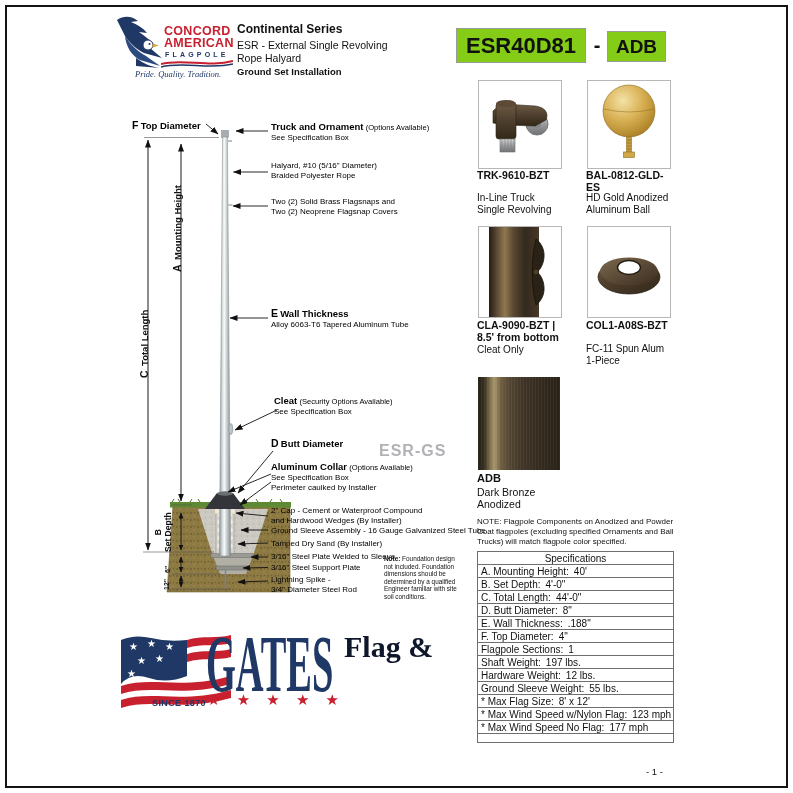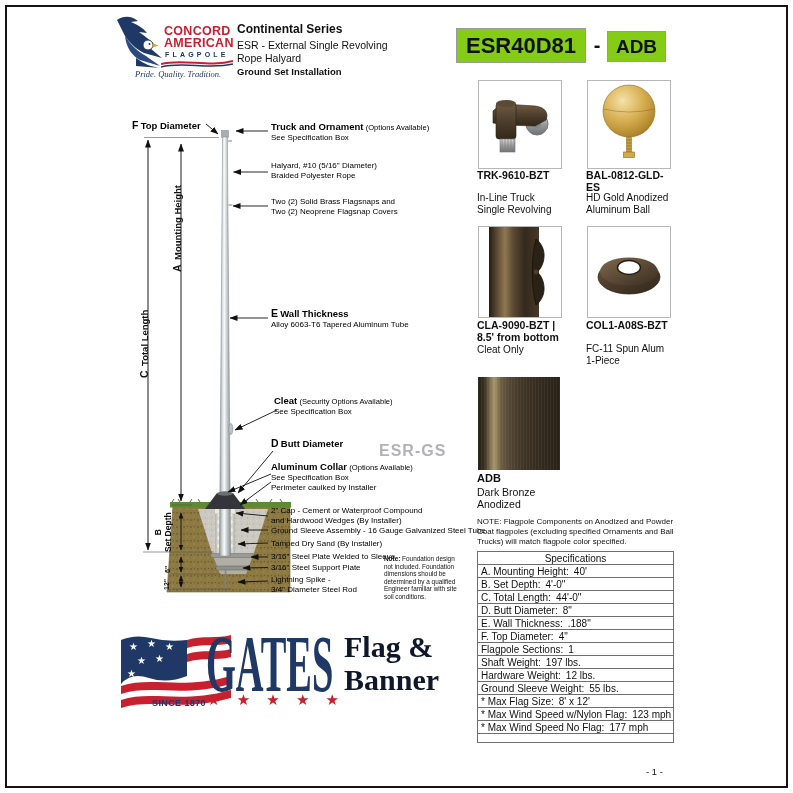--- a/index.html
+++ b/index.html
@@ -431,17 +431,16 @@
     <div class="abs since" style="left:37px;top:70px">SINCE 1870</div>
     <div class="abs gates" style="left:91px;top:-4px">GATES</div>
     <div class="abs stars" style="left:92px;top:64px;width:132px">
       <span>★</span>
         <span>★</span>
         <span>★</span>
         <span>★</span>
         <span>★</span>
     </div>
     <div class="abs fbtxt" style="left:229px;top:4px">Flag &amp;</div>
-    <div class="abs fbtxt" style="left:229px;top:37px">Banner</div>
   </div>
 
   <div class="abs pageno" style="left:646px;top:766px">- 1 -</div>
 </div>
 
 </body></html>

